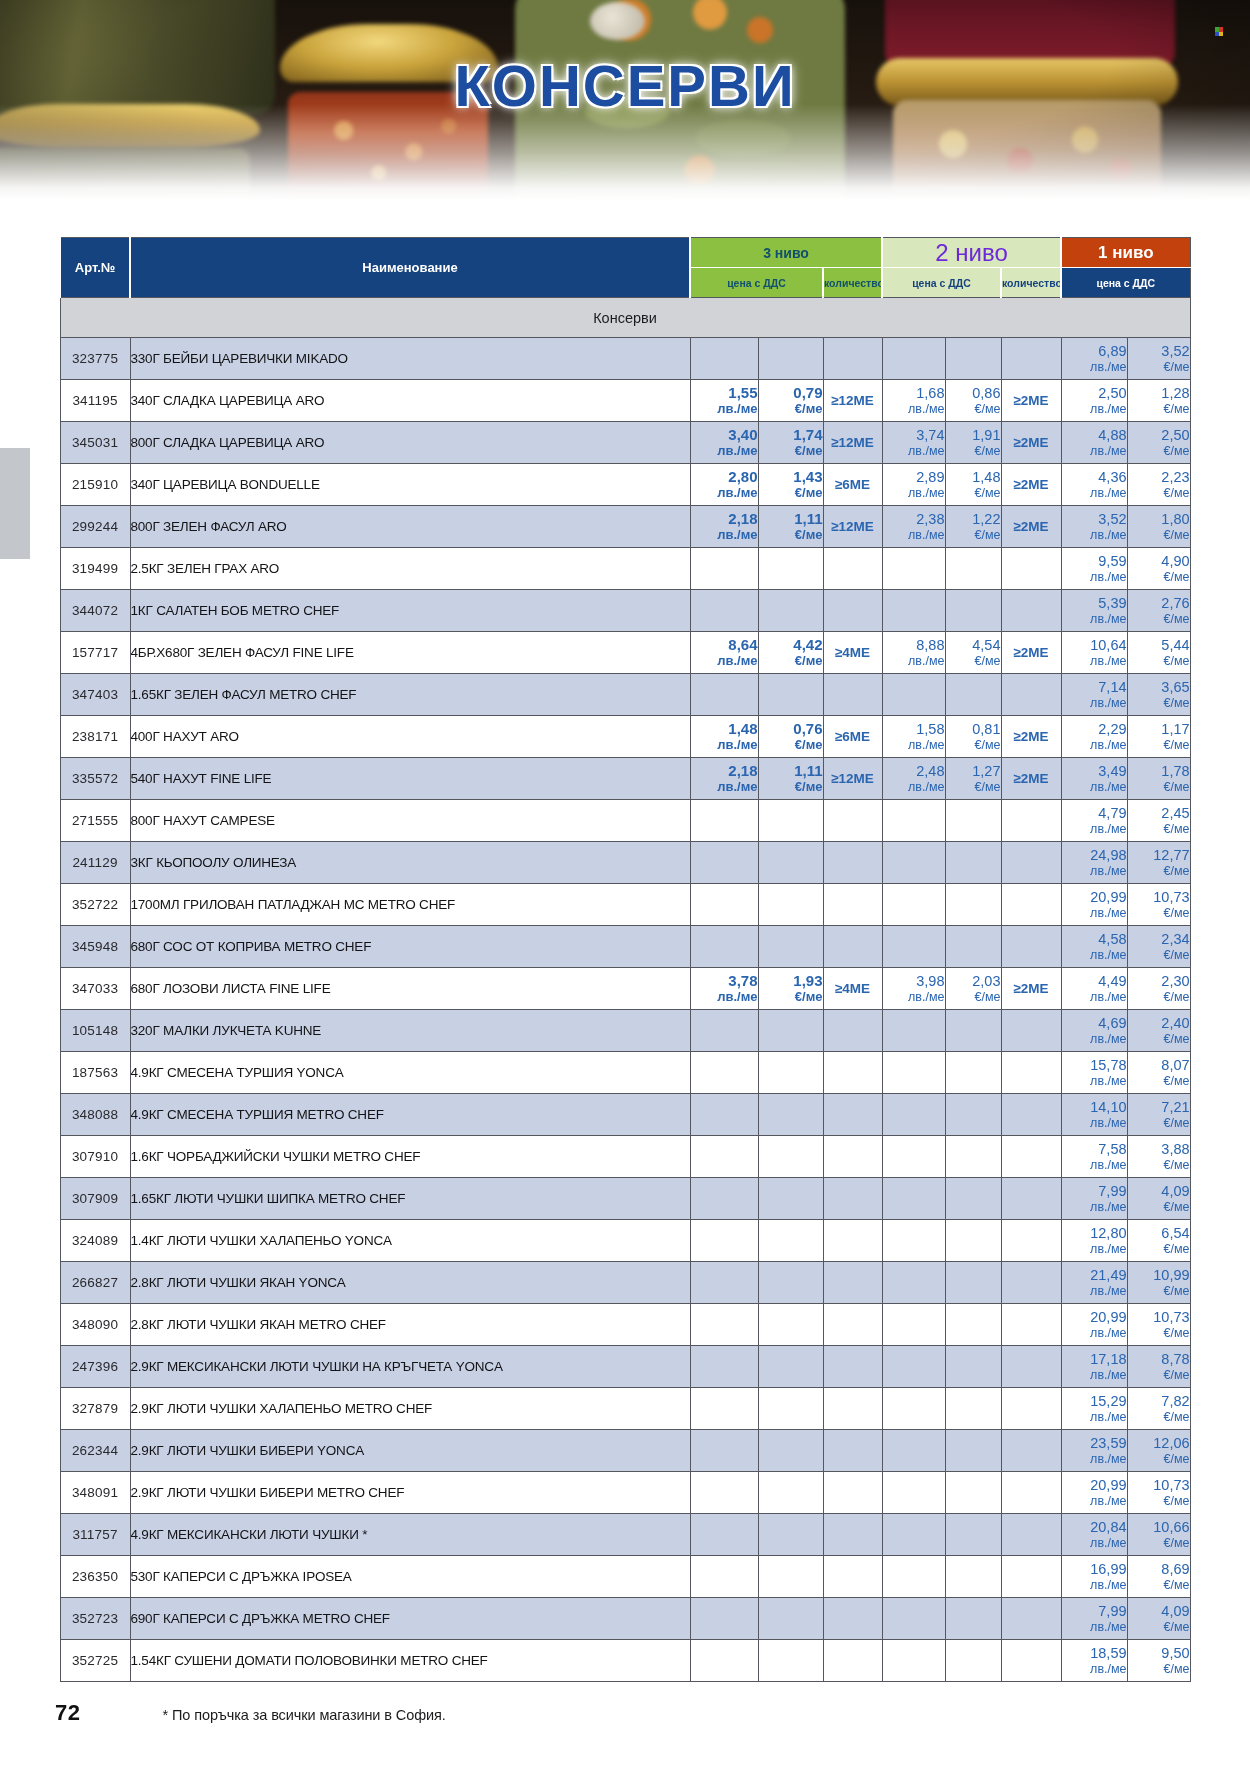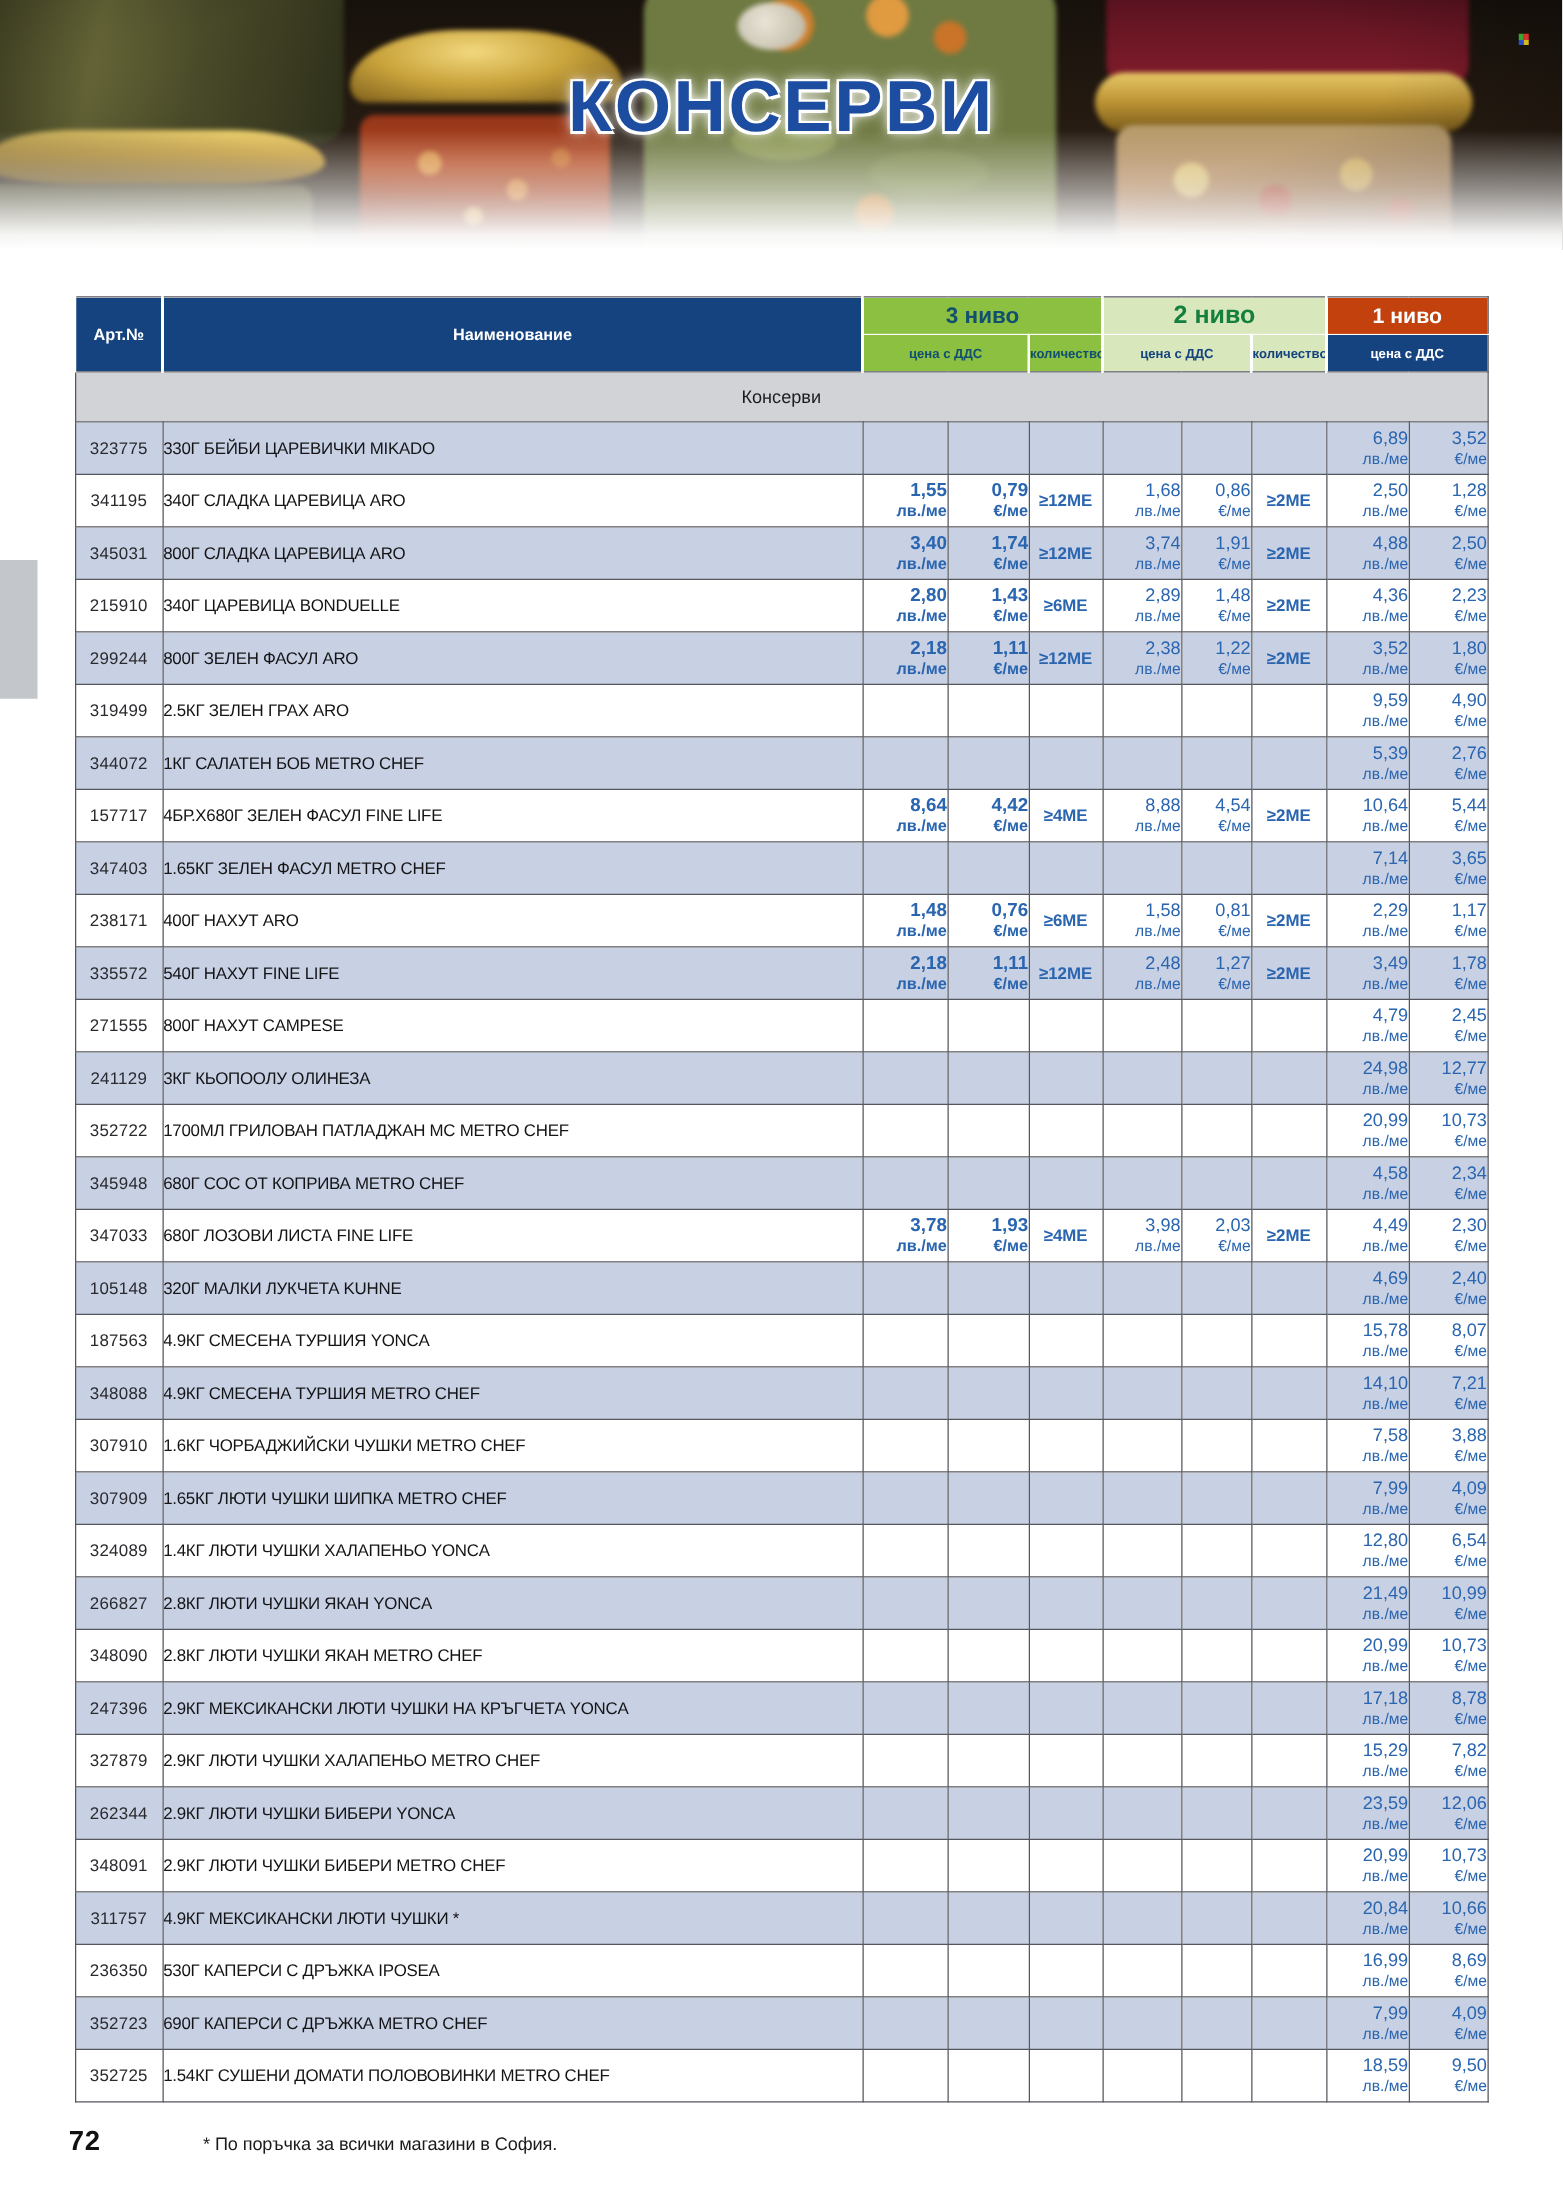--- a/index.html
+++ b/index.html
@@ -66,22 +66,22 @@
   .side-tab{position:absolute;left:0;top:448px;width:30px;height:111px;background:#c3c6ca;}
 
   
   .price-table{position:absolute;left:59px;top:237px;width:1130px;border-collapse:collapse;
       table-layout:fixed;border:1px solid #54575e;}
   .price-table th,.price-table td{padding:0;box-sizing:border-box;overflow:hidden;}
 
   thead th{border-left:2px solid #fff;vertical-align:middle;text-align:center;}
   thead tr:first-child th{border-top:none;}
   .h-art,.h-name{background:#15437f;color:#fff;font-size:13px;font-weight:700;}
-  .h-l3{background:#8cc041;color:#11506e;font-size:18px;font-weight:700;height:30px;border-bottom:1px solid rgba(255,255,255,.75);}
-  .h-l2{background:#d9e7bd;color:#15803d;font-size:20px;font-weight:700;border-bottom:1px solid rgba(255,255,255,.75);}
+  .h-l3{background:#8cc041;color:#11506e;font-size:14px;font-weight:700;height:30px;border-bottom:1px solid rgba(255,255,255,.75);}
+  .h-l2{background:#d9e7bd;color:#6d28d9;font-size:24px;font-weight:400;border-bottom:1px solid rgba(255,255,255,.75);}
   .h-l1{background:#c2410c;color:#fff;font-size:17px;font-weight:700;border-bottom:1px solid rgba(255,255,255,.35);}
   .s-l3{background:#8cc041;color:#11506e;font-size:10.5px;font-weight:700;height:30px;}
   .s-l2{background:#d9e7bd;color:#15437f;font-size:10.5px;font-weight:700;}
   .s-l1{background:#15437f;color:#fff;font-size:10.5px;font-weight:700;}
 
   .section-row td{background:#d2d3d7;height:40px;text-align:center;vertical-align:middle;
       font-size:14.5px;color:#1c1c1e;border:1px solid #54575e;}
 
   tbody td{border:1px solid #54575e;vertical-align:middle;}
   tbody tr.data{height:42px;}

